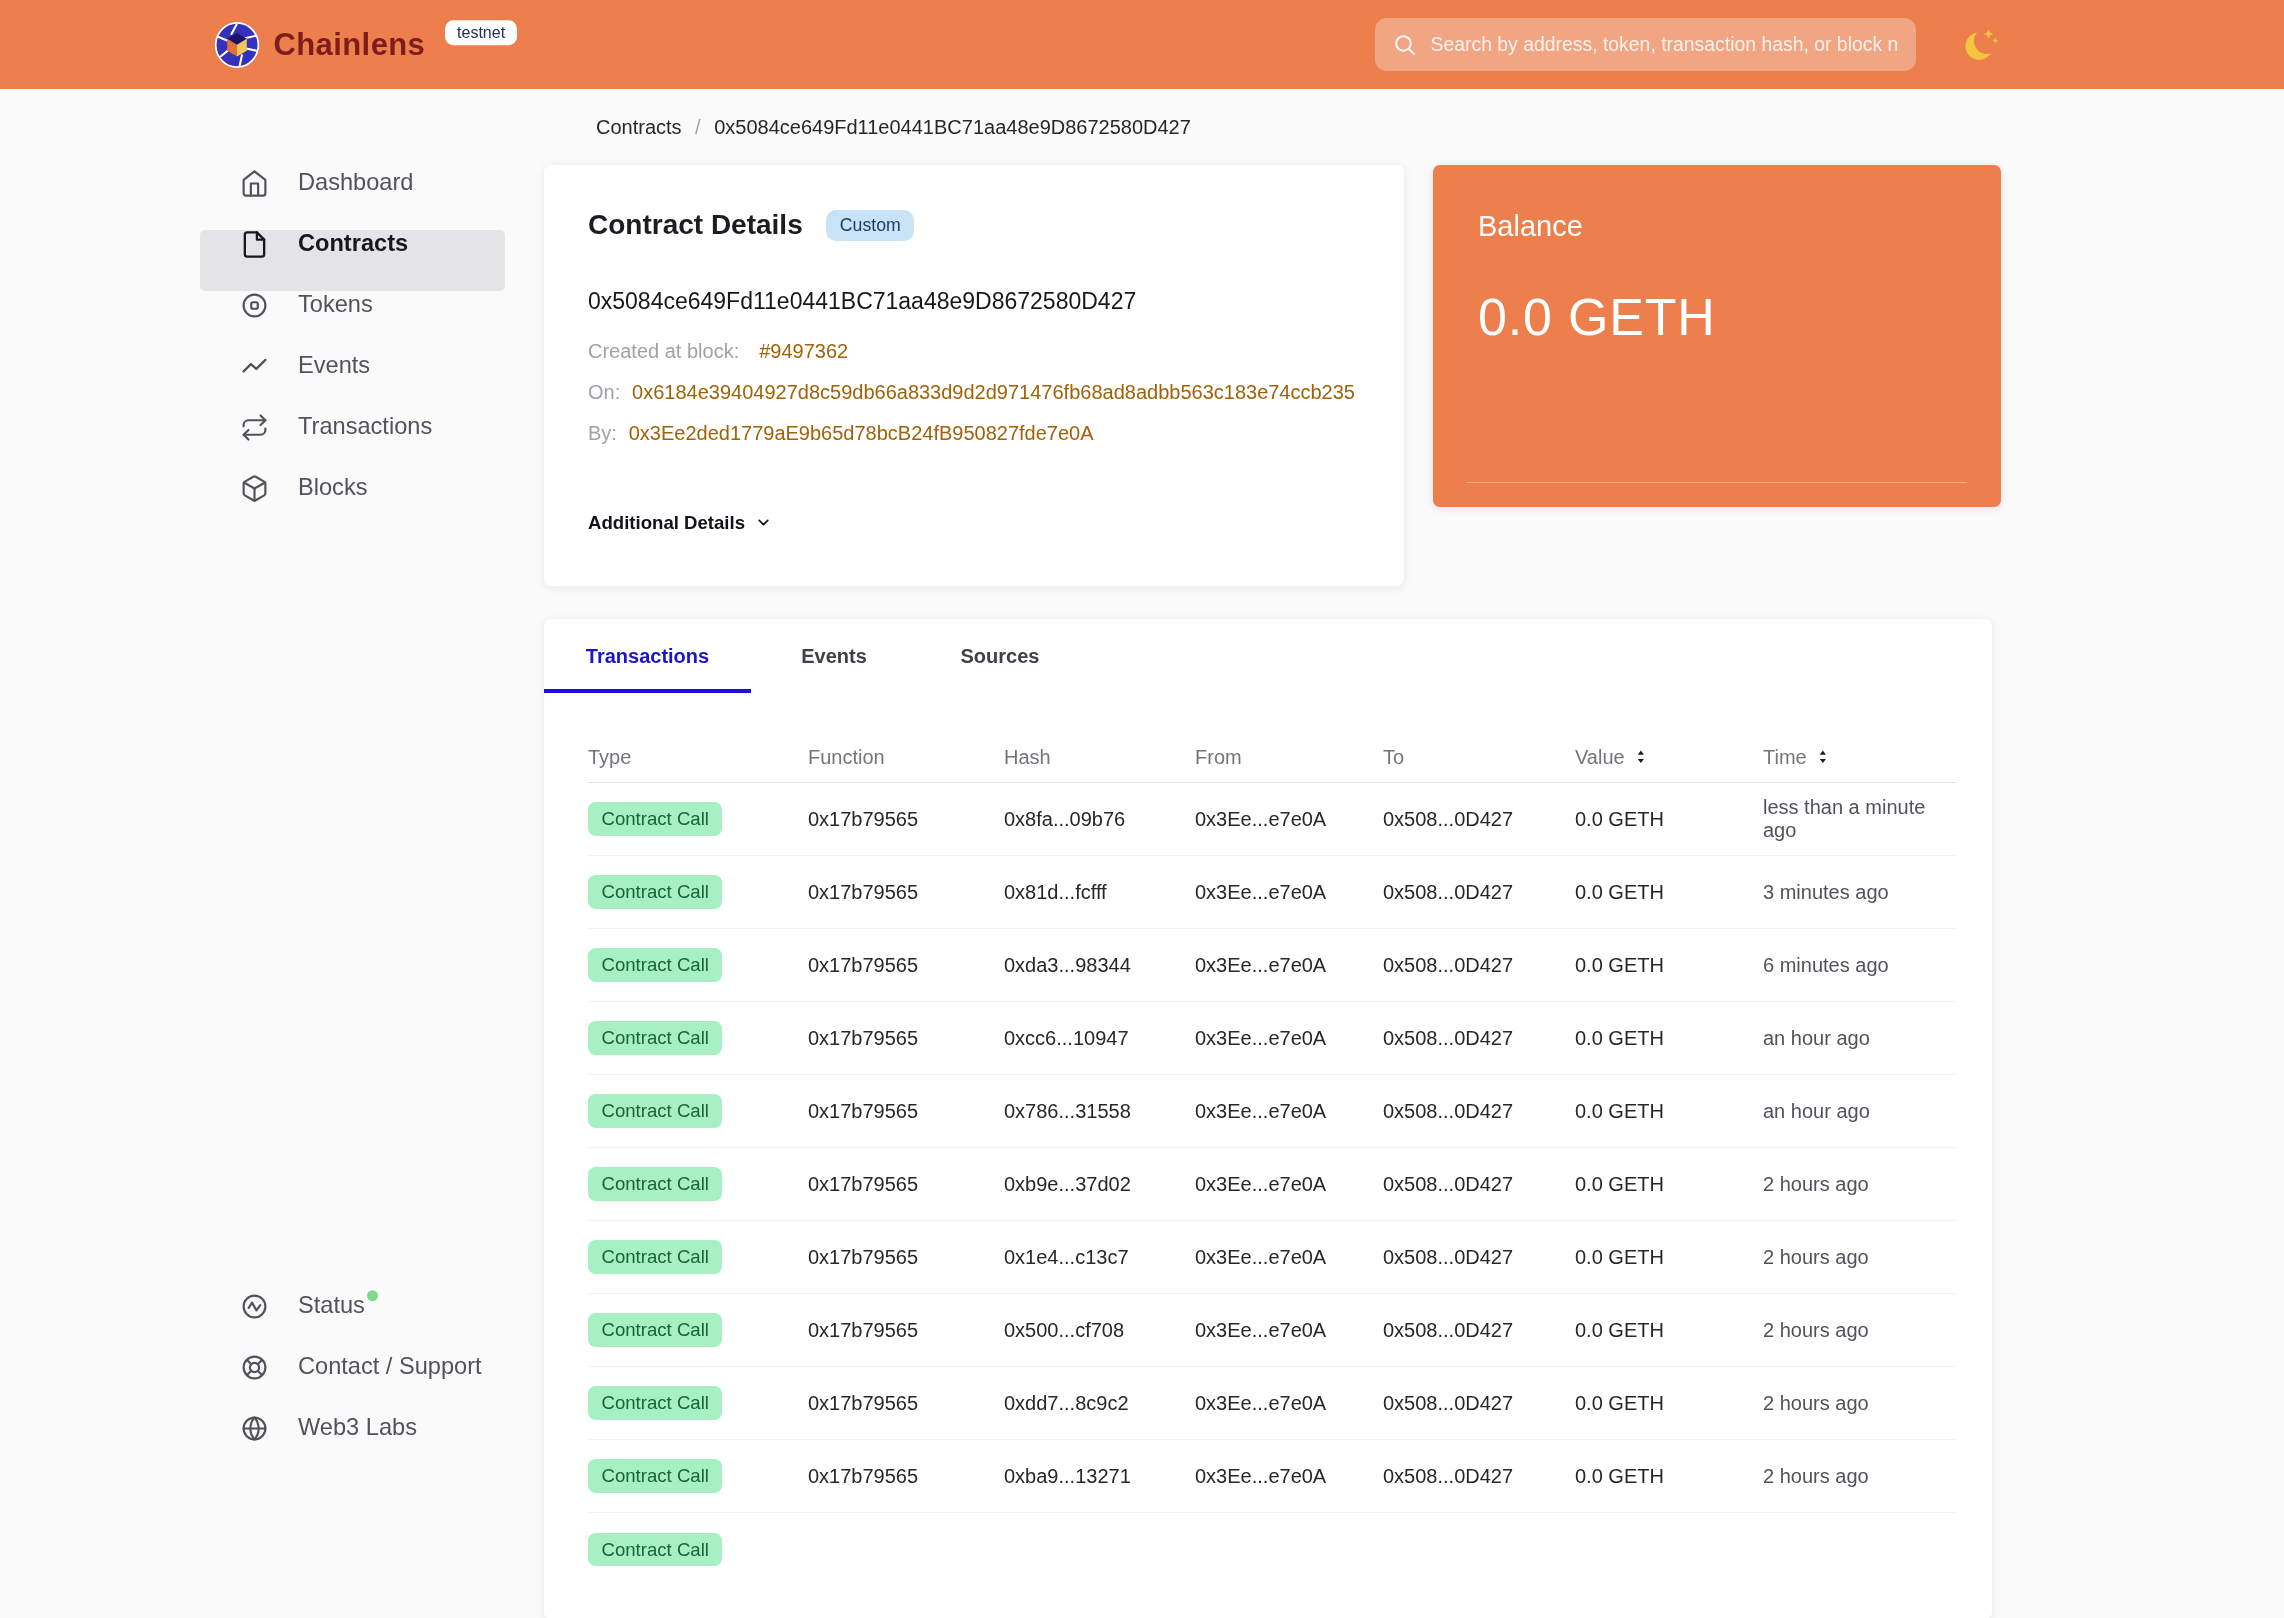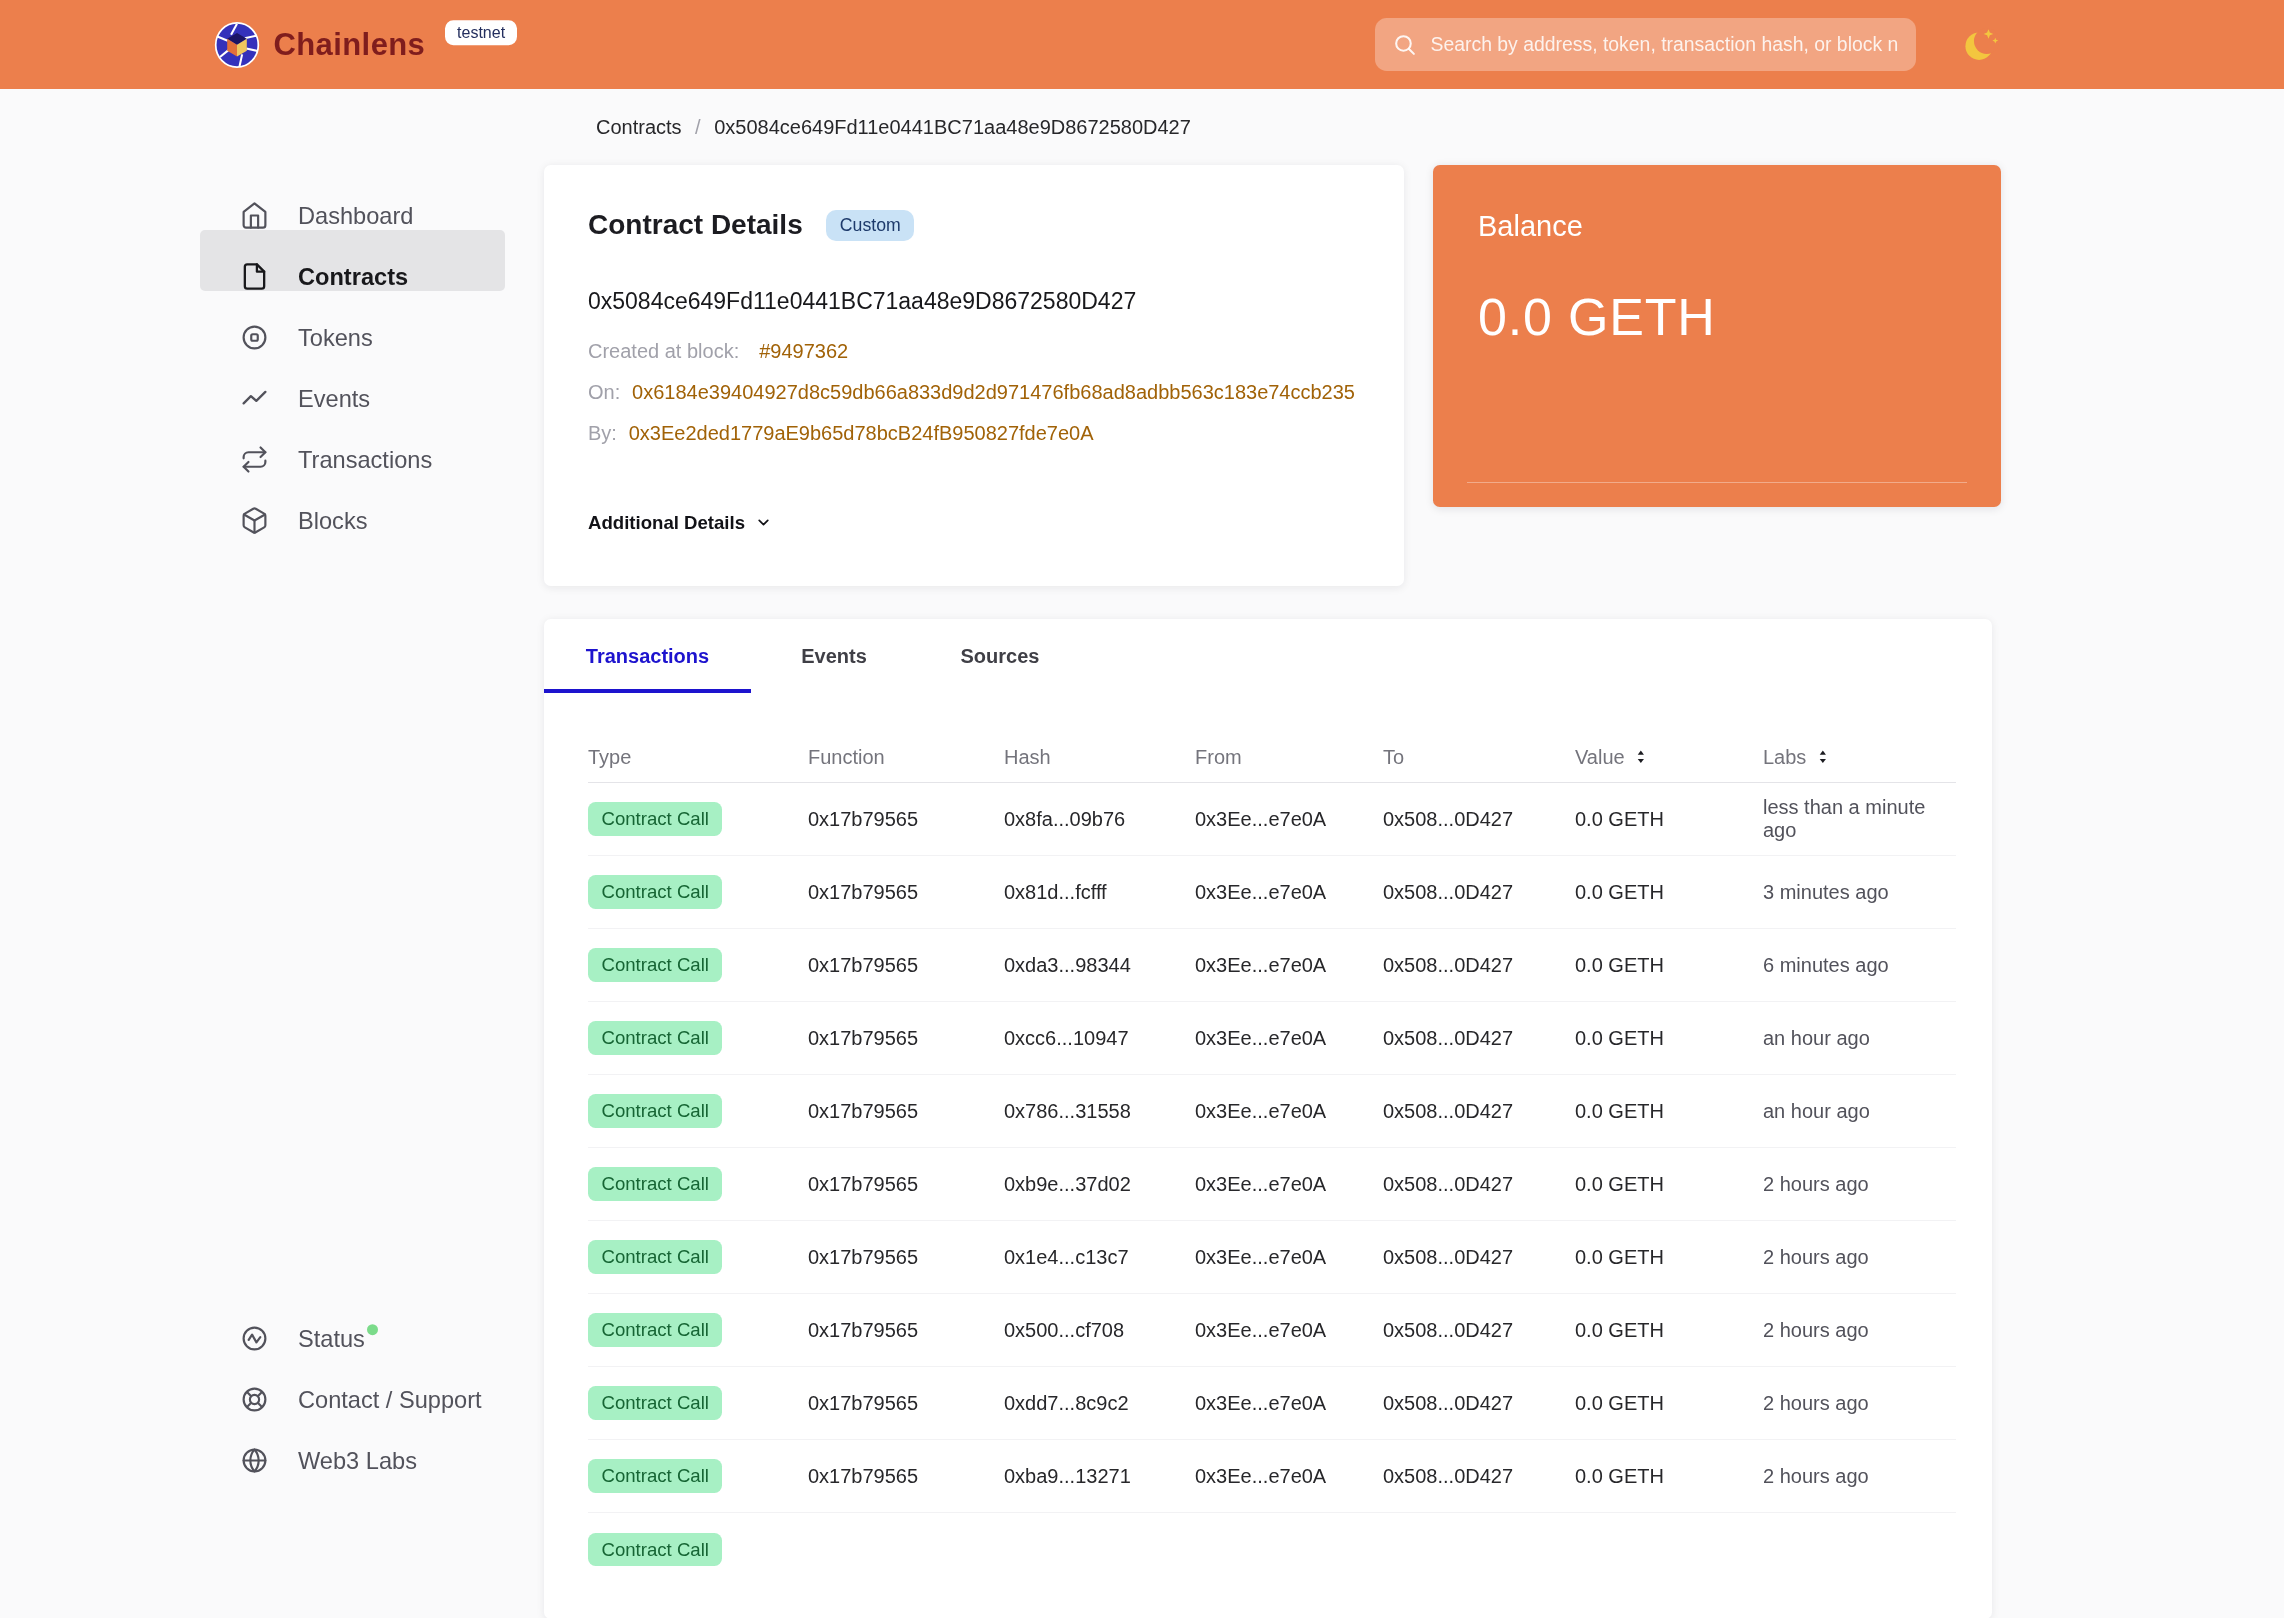--- a/index.html
+++ b/index.html
@@ -20,21 +20,21 @@
   .searchbox svg { flex:0 0 auto; }
   .searchbox input { flex:1; margin-left:13.5px; background:transparent; border:none; outline:none;
     font-size:19.4px; color:#FFFFFF; font-family:inherit; }
   .searchbox input::placeholder { color:rgba(255,255,255,0.85); }
   .moon { position:absolute; left:1962px; top:23.6px; width:41px; height:41px; }
 
   
   .nav, .nav-footer { position:absolute; left:200px; width:305px; }
   .nav { top:169px; }
   .nav-footer { top:1292px; }
-  .nav-item { height:61px; display:flex; align-items:flex-end; padding-left:40px; gap:29px;
+  .nav-item { height:61px; display:flex; align-items:flex-start; padding-left:40px; gap:29px;
     border-radius:5px; color:#52525B; font-size:23.6px; cursor:pointer; }
   .nav-item svg { flex:0 0 auto; }
   .nav-item.active { background:#E4E4E6; color:#18181B; font-weight:700; }
   .status-dot { width:11px; height:11px; border-radius:50%; background:#7BDB8A;
     display:inline-block; transform:translateY(-11.8px); margin-left:2.5px; }
 
   
   .breadcrumb { position:absolute; left:596px; top:116px; display:flex; gap:13.5px;
     font-size:20px; color:#27272A; align-items:center; }
   .breadcrumb .sep { color:#A1A1AA; }
@@ -270,21 +270,21 @@
       <span class="th">From</span>
       <span class="th">To</span>
       <span class="th">
           <span>Value</span>
           <svg class="sort-icon" width="17.7" height="17.7" viewBox="0 0 24 24" fill="#1C1C21">
             <path d="M12 3.5 16.2 9H7.8z"></path>
             <path d="M12 20.5 7.8 15h8.4z"></path>
           </svg>
         </span>
       <span class="th">
-          <span>Labs</span>
+          <span>Time</span>
           <svg class="sort-icon" width="17.7" height="17.7" viewBox="0 0 24 24" fill="#1C1C21">
             <path d="M12 3.5 16.2 9H7.8z"></path>
             <path d="M12 20.5 7.8 15h8.4z"></path>
           </svg>
         </span>
     </div>
 
     <div class="trow tr">
         <span class="td"><span class="type-badge">Contract Call</span></span>
         <span class="td">0x17b79565</span>

